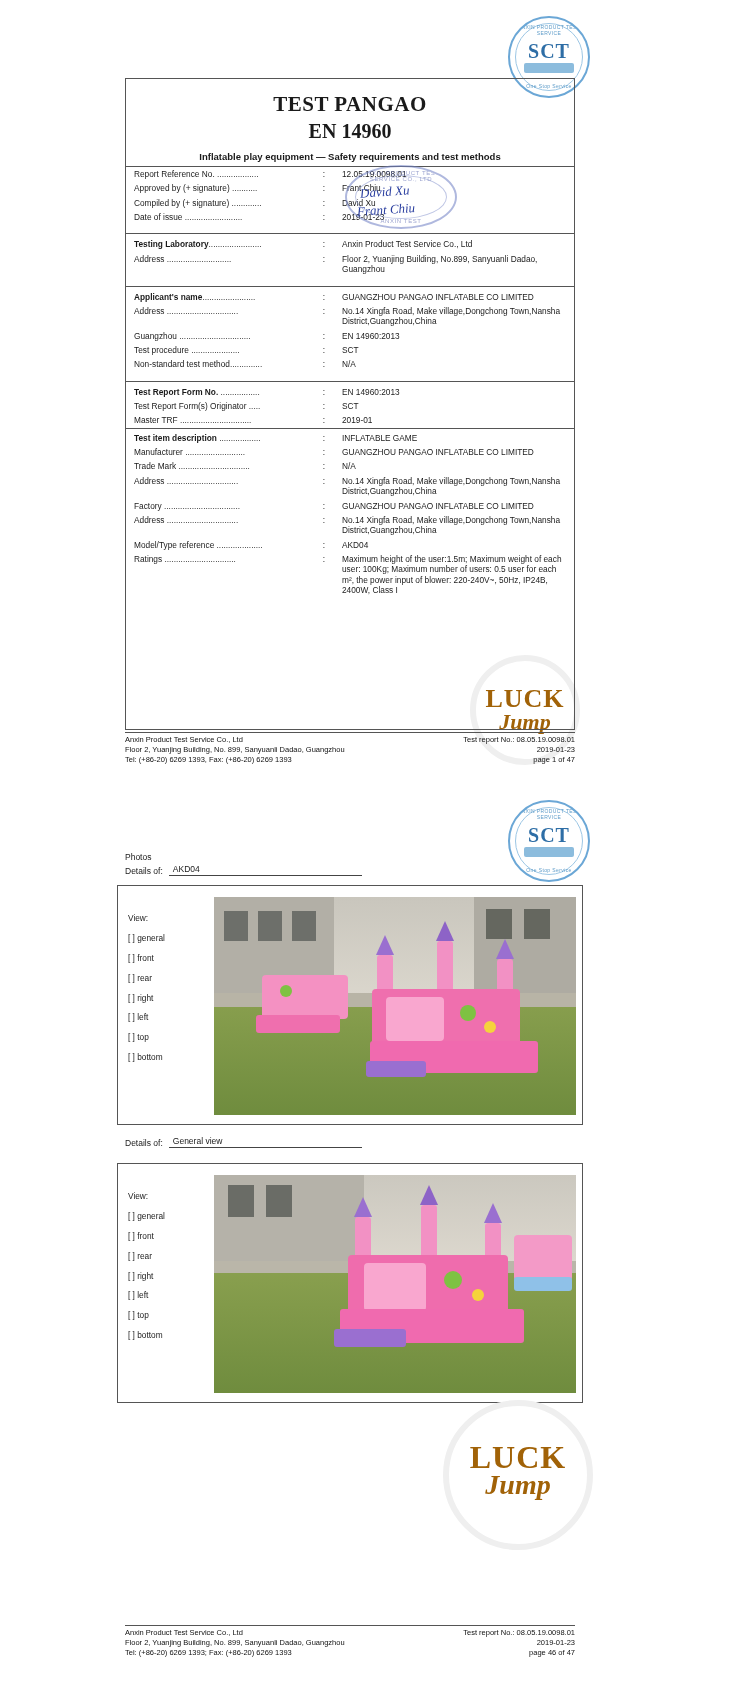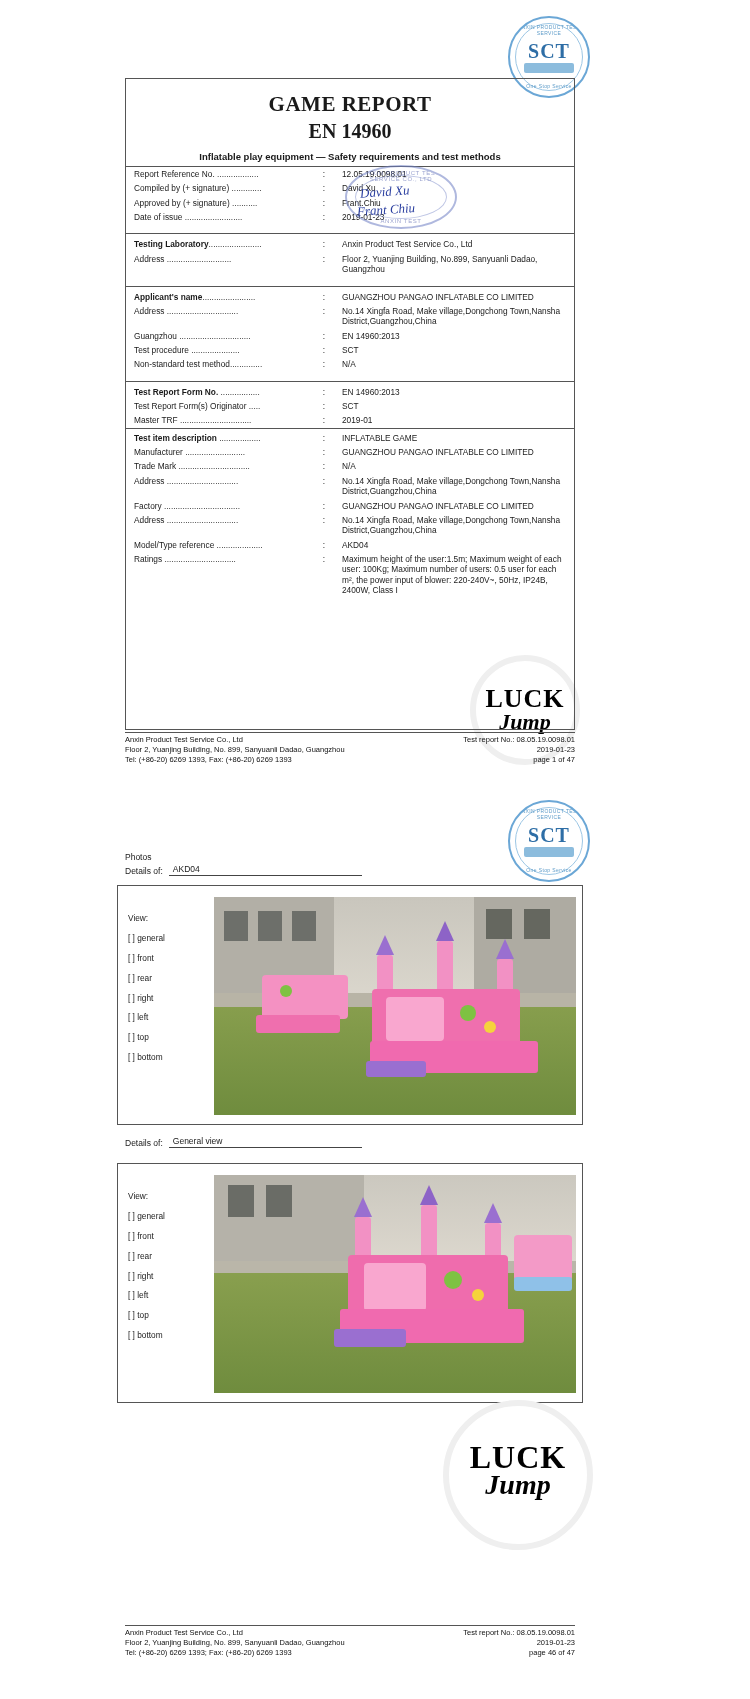--- a/index.html
+++ b/index.html
@@ -140,21 +140,21 @@
     color:#111;
     line-height:1.35;
   }
   .footer .line{border-top:1px solid #555;margin-bottom:2px;}
   .footer .cols{display:flex;justify-content:space-between;}
   .footer .right{text-align:right;}
 
   
   .wm{
     position:absolute;
-    color:#000000;
+    color:#a16207;
     font-family:"Liberation Serif", serif;
     font-weight:bold;
     text-align:center;
     line-height:.95;
     pointer-events:none;
   }
   .wm .ring{
     border:6px solid #efefef;
     border-radius:50%;
     display:block;
@@ -212,41 +212,41 @@
   </div>
 
   <div class="wm" style="left:440px;top:655px;width:170px;">
     <div class="ring" style="width:110px;height:110px;margin:0 auto;padding-top:26px;box-sizing:border-box;">
       <div class="l1">LUCK</div>
       <div class="l2">Jump</div>
     </div>
   </div>
 
   <div class="frame f1">
-    <div class="title">GAME REPORT</div>
+    <div class="title">TEST PANGAO</div>
     <div class="subtitle">EN 14960</div>
     <div class="subline">Inflatable play equipment — Safety requirements and test methods</div>
     <div class="hr"></div>
 
     <table class="rep">
       <tbody>
           <tr>
             <td class="lab"><span>Report Reference No. </span><span class="dots">..................</span></td>
             <td class="colon">:</td>
             <td>12.05.19.0098.01</td>
           </tr>
       <tr>
+            <td class="lab"><span>Approved by (+ signature) </span><span class="dots">...........</span></td>
+            <td class="colon">:</td>
+            <td>Frant.Chiu</td>
+          </tr>
+      <tr>
             <td class="lab"><span>Compiled by (+ signature) </span><span class="dots">.............</span></td>
             <td class="colon">:</td>
             <td>David Xu</td>
-          </tr>
-      <tr>
-            <td class="lab"><span>Approved by (+ signature) </span><span class="dots">...........</span></td>
-            <td class="colon">:</td>
-            <td>Frant.Chiu</td>
           </tr>
       <tr>
             <td class="lab"><span>Date of issue </span><span class="dots">.........................</span></td>
             <td class="colon">:</td>
             <td>2019-01-23</td>
           </tr>
       <tr class="rowgap">
             <td colspan="3"></td>
           </tr>
 

